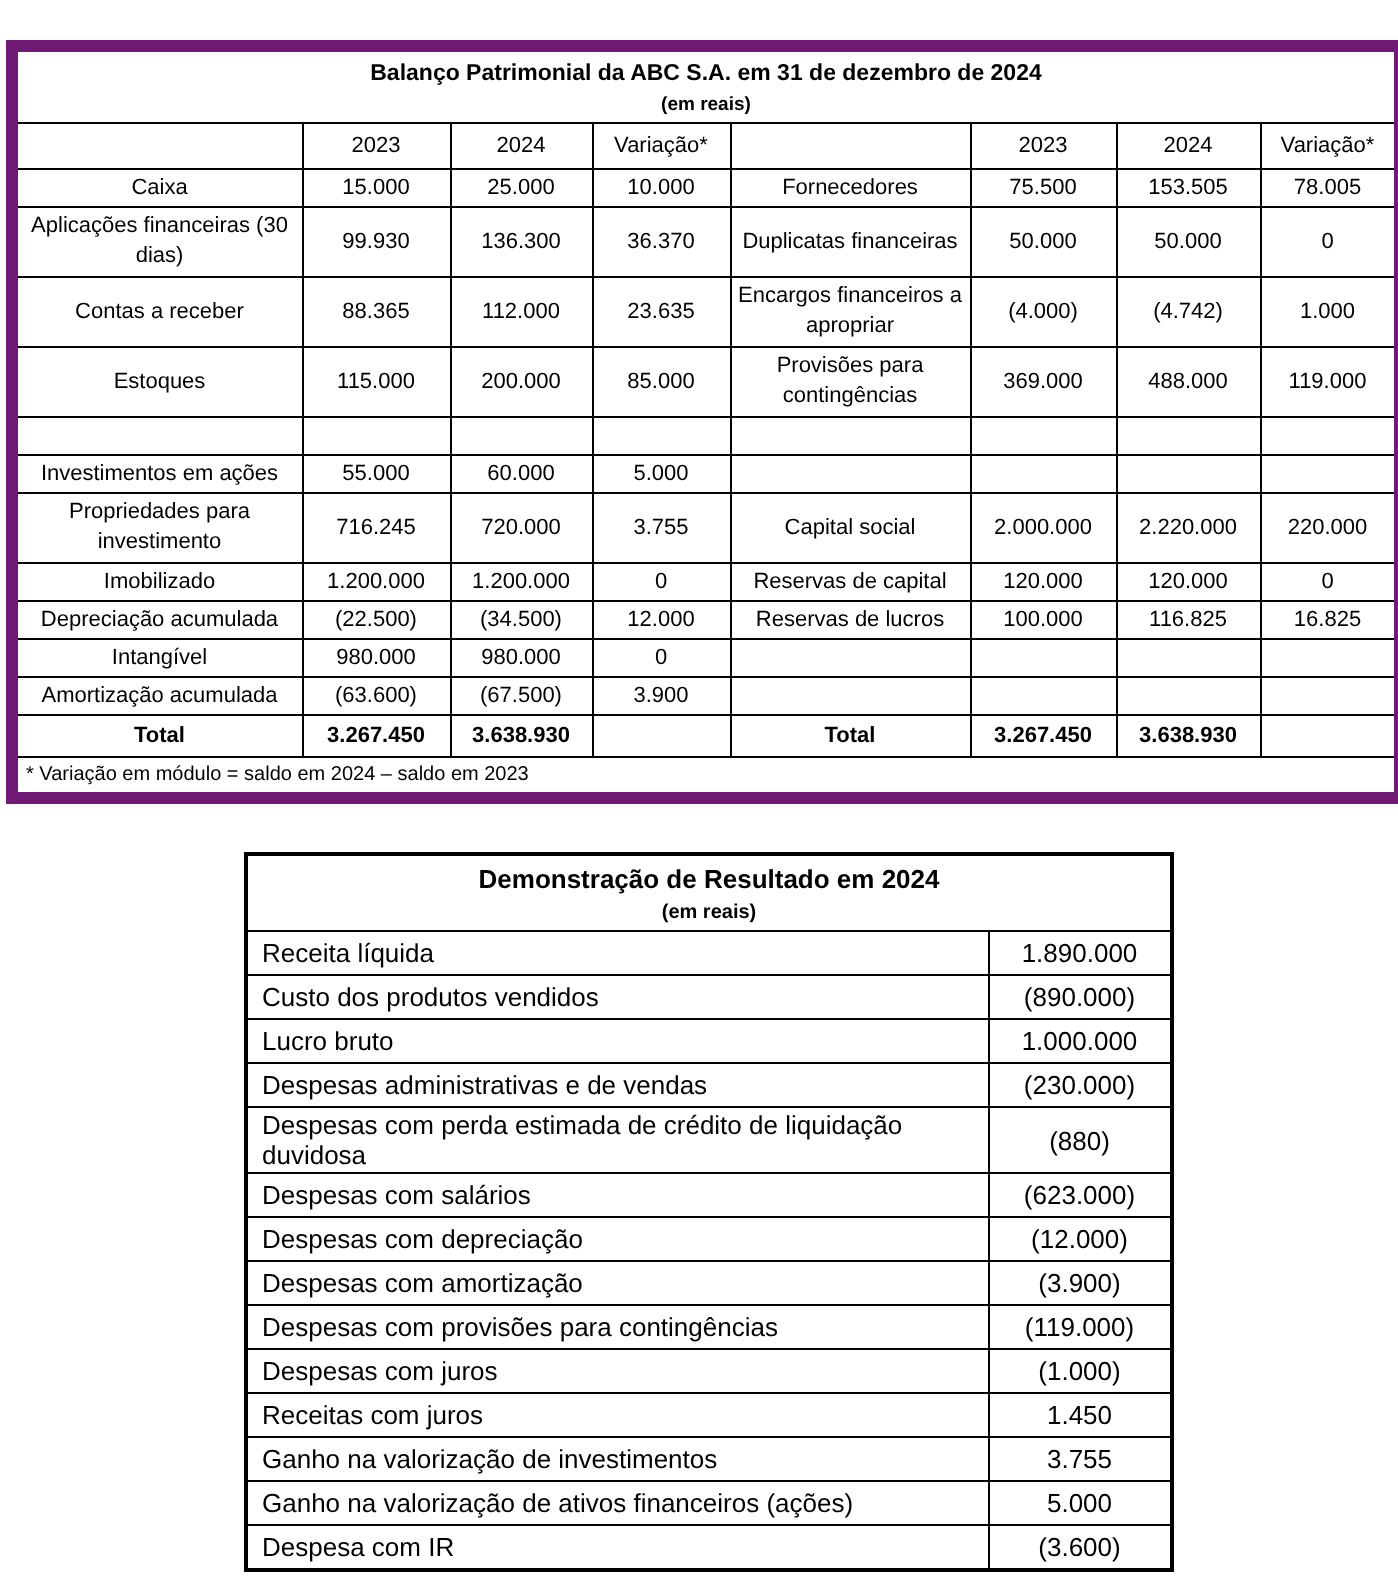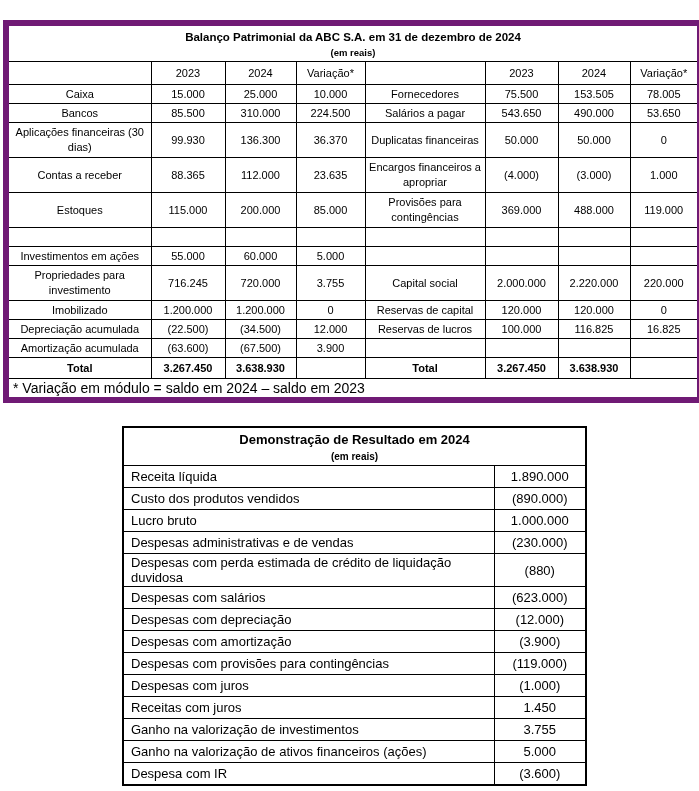--- a/index.html
+++ b/index.html
@@ -12,21 +12,21 @@
   td { border:1px solid #000; font-size:11px; text-align:center; vertical-align:middle; padding:1px 2px; overflow:hidden; }
 
   
   table.bs { left:3px; top:20px; width:694px; border:6px solid #701a75; }
   table.bs td.title   { font-weight:bold; font-size:11.5px; height:15px; border-bottom:none; padding-top:3px; }
   table.bs td.subtitle{ font-weight:bold; font-size:9.5px;  height:12px; border-top:none; padding-bottom:3px; }
   table.bs tr.hdr td  { height:20px; }
   table.bs tr.h18 td  { height:16px; }
   table.bs tr.h34 td  { height:32px; }
   table.bs tr.total td{ height:18px; font-weight:bold; }
-  table.bs td.foot    { text-align:left; font-size:14px; height:15px; padding-left:4px; }
+  table.bs td.foot    { text-align:left; font-size:10px; height:15px; padding-left:4px; }
   table.bs td.lab     { line-height:1.35; }
 
   
   table.is { left:122px; top:426px; width:463px; border:2px solid #000; }
   table.is td { font-size:13px; height:19px; }
   table.is td.title   { font-weight:bold; font-size:13px; height:17px; border-bottom:none; padding-top:3px; }
   table.is td.subtitle{ font-weight:bold; font-size:10px;  height:12px; border-top:none; padding-bottom:3px; }
   table.is td.lab { text-align:left; padding-left:7px; }
 </style>
 </head>
@@ -65,48 +65,38 @@
     <tr class="h18">
       <td class="lab">Caixa</td>
       <td>15.000</td>
       <td>25.000</td>
       <td>10.000</td>
       <td class="lab">Fornecedores</td>
       <td>75.500</td>
       <td>153.505</td>
       <td>78.005</td>
     </tr>
-    <tr class="h18">
-      <td class="lab">Bancos</td>
-      <td>85.500</td>
-      <td>310.000</td>
-      <td>224.500</td>
-      <td class="lab">Salários a pagar</td>
-      <td>543.650</td>
-      <td>490.000</td>
-      <td>53.650</td>
-    </tr>
     <tr class="h34">
       <td class="lab">Aplicações financeiras (30 dias)</td>
       <td>99.930</td>
       <td>136.300</td>
       <td>36.370</td>
       <td class="lab">Duplicatas financeiras</td>
       <td>50.000</td>
       <td>50.000</td>
       <td>0</td>
     </tr>
     <tr class="h34">
       <td class="lab">Contas a receber</td>
       <td>88.365</td>
       <td>112.000</td>
       <td>23.635</td>
       <td class="lab">Encargos financeiros a apropriar</td>
       <td>(4.000)</td>
-      <td>(3.000)</td>
+      <td>(4.742)</td>
       <td>1.000</td>
     </tr>
     <tr class="h34">
       <td class="lab">Estoques</td>
       <td>115.000</td>
       <td>200.000</td>
       <td>85.000</td>
       <td class="lab">Provisões para contingências</td>
       <td>369.000</td>
       <td>488.000</td>
@@ -156,20 +146,30 @@
       <td class="lab">Depreciação acumulada</td>
       <td>(22.500)</td>
       <td>(34.500)</td>
       <td>12.000</td>
       <td class="lab">Reservas de lucros</td>
       <td>100.000</td>
       <td>116.825</td>
       <td>16.825</td>
     </tr>
     <tr class="h18">
+      <td class="lab">Intangível</td>
+      <td>980.000</td>
+      <td>980.000</td>
+      <td>0</td>
+      <td class="lab"></td>
+      <td></td>
+      <td></td>
+      <td></td>
+    </tr>
+    <tr class="h18">
       <td class="lab">Amortização acumulada</td>
       <td>(63.600)</td>
       <td>(67.500)</td>
       <td>3.900</td>
       <td class="lab"></td>
       <td></td>
       <td></td>
       <td></td>
     </tr>
     <tr class="total">

